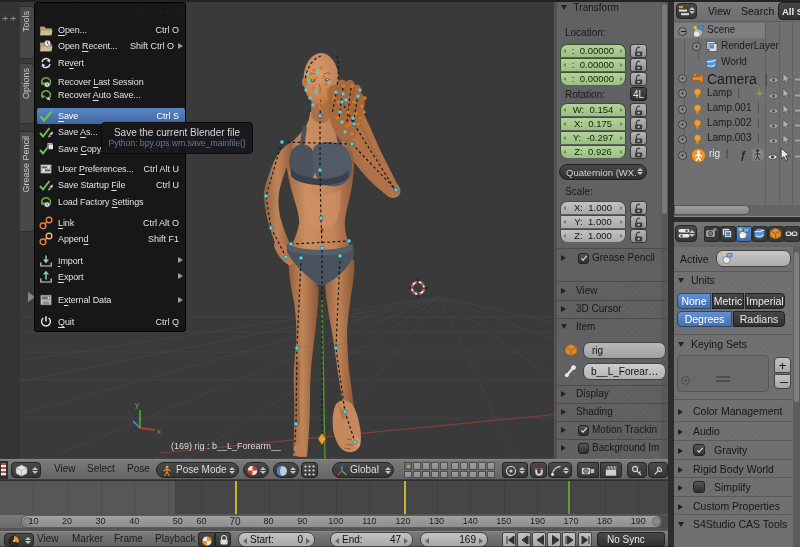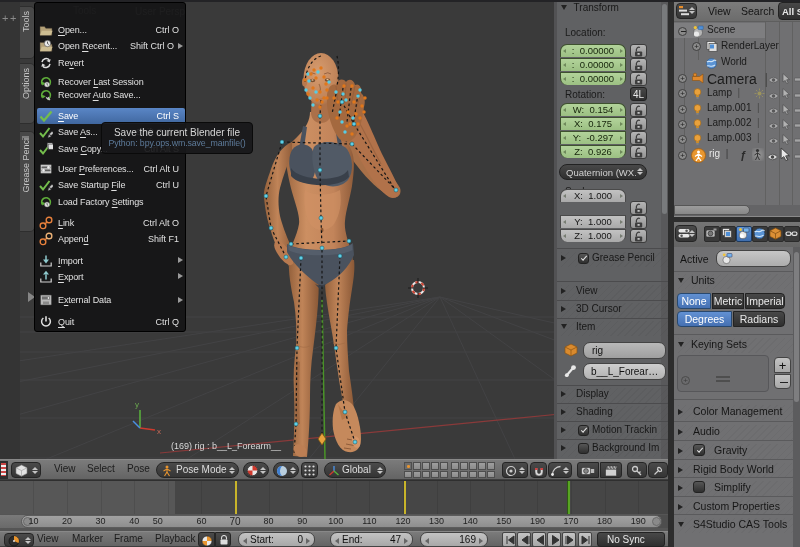--- a/index.html
+++ b/index.html
@@ -359,21 +359,21 @@
             <circle cx="10.5" cy="2.5" r="1.1"></circle>
             <circle cx="2.5" cy="6.5" r="1.1"></circle>
             <circle cx="6.5" cy="6.5" r="1.1"></circle>
             <circle cx="10.5" cy="6.5" r="1.1"></circle>
             <circle cx="2.5" cy="10.5" r="1.1"></circle>
             <circle cx="6.5" cy="10.5" r="1.1"></circle>
             <circle cx="10.5" cy="10.5" r="1.1"></circle>
           </g>
         </svg>
       </div>
-    <div class="hbtn" style="left:324px;top:2px;width:62px;height:16px;border-radius:8px;text-align:right;">
+    <div class="hbtn" style="left:332px;top:2px;width:62px;height:16px;border-radius:8px;text-align:right;">
         <svg width="12" height="12" viewBox="0 0 12 12" style="position:absolute;left:3px;top:1.5px;">
           <path d="M6 6 L6 1" stroke="#4a8fe0" stroke-width="1.4"></path>
           <path d="M6 6 L1.5 10" stroke="#d03a2e" stroke-width="1.4"></path>
           <path d="M6 6 L10.5 10" stroke="#57b33c" stroke-width="1.4"></path>
         </svg>
         <span style="position:absolute;left:17px;top:1px;font-size:10px;color:#ddd;">Global</span>
         <span style="position:absolute;right:2px;top:2px;font-size:6px;line-height:6.5px;color:#bbb;">
           <b class="tu"></b>
           <b class="td"></b>
         </span>
@@ -484,21 +484,21 @@
   <div class="abs" id="tscale" style="left:0;top:514px;width:672px;height:17px;background:#555;">
     <div style="position:absolute;left:0;top:1px;width:672px;height:13px;background:#4d4d4d;"></div>
     <div style="position:absolute;left:0;top:1px;width:30px;height:13px;background:linear-gradient(#7a7a7a,#6a6a6a);border-radius:0 7px 7px 0;"></div>
     <div style="position:absolute;left:21px;top:1px;width:641px;height:13px;background:linear-gradient(#a2a2a2,#8e8e8e);border-radius:7px;border:1px solid #5c5c5c;"></div>
     <div style="position:absolute;left:23px;top:3px;width:9px;height:9px;background:#8a8a8a;border:1px solid #6a6a6a;border-radius:50%;"></div>
     <div style="position:absolute;left:652px;top:3px;width:9px;height:9px;background:#8a8a8a;border:1px solid #6a6a6a;border-radius:50%;"></div>
     <div style="position:absolute;left:18.4px;top:1.5px;width:30px;text-align:center;font-size:9px;color:#222;">10</div>
     <div style="position:absolute;left:52.0px;top:1.5px;width:30px;text-align:center;font-size:9px;color:#222;">20</div>
     <div style="position:absolute;left:85.6px;top:1.5px;width:30px;text-align:center;font-size:9px;color:#222;">30</div>
     <div style="position:absolute;left:119.2px;top:1.5px;width:30px;text-align:center;font-size:9px;color:#222;">40</div>
-    <div style="position:absolute;left:152.8px;top:1.5px;width:30px;text-align:left;font-size:9px;color:#222;">50</div>
+    <div style="position:absolute;left:152.8px;top:1.5px;width:30px;text-align:right;font-size:9px;color:#222;">50</div>
     <div style="position:absolute;left:186.4px;top:1.5px;width:30px;text-align:center;font-size:9px;color:#222;">60</div>
     <div style="position:absolute;left:220.0px;top:1.5px;width:30px;text-align:center;font-size:10px;color:#222;">70</div>
     <div style="position:absolute;left:253.6px;top:1.5px;width:30px;text-align:center;font-size:9px;color:#222;">80</div>
     <div style="position:absolute;left:287.2px;top:1.5px;width:30px;text-align:center;font-size:9px;color:#222;">90</div>
     <div style="position:absolute;left:320.8px;top:1.5px;width:30px;text-align:center;font-size:9px;color:#222;">100</div>
     <div style="position:absolute;left:354.4px;top:1.5px;width:30px;text-align:center;font-size:9px;color:#222;">110</div>
     <div style="position:absolute;left:388.0px;top:1.5px;width:30px;text-align:center;font-size:9px;color:#222;">120</div>
     <div style="position:absolute;left:421.6px;top:1.5px;width:30px;text-align:center;font-size:9px;color:#222;">130</div>
     <div style="position:absolute;left:455.2px;top:1.5px;width:30px;text-align:center;font-size:9px;color:#222;">140</div>
     <div style="position:absolute;left:488.8px;top:1.5px;width:30px;text-align:center;font-size:9px;color:#222;">150</div>
@@ -636,21 +636,21 @@
     <div class="lockbtn" style="top:145px;"><svg width="13" height="13" viewBox="0 0 13 13">
           <path d="M4.4 6.5 C3.8 3.2 6.0 1.6 8.0 2.5" fill="none" stroke="#3d3d3d" stroke-width="1.25"></path>
           <rect x="3" y="6.5" width="7.2" height="5" rx="1" fill="#3d3d3d"></rect>
           <rect x="5.5" y="8.2" width="2.2" height="1.4" fill="#e5e5e5"></rect>
         </svg></div>
     <div class="darkbtn" style="left:2px;top:164px;width:88px;height:16px;border-radius:8px;font-size:9.5px;color:#d0d0d0;padding-left:6px;line-height:15px;white-space:nowrap;">​<span style="display:inline-block;max-width:70px;overflow:hidden;vertical-align:top;">Quaternion (WX…</span><span style="position:absolute;right:3px;top:1px;font-size:7px;line-height:7px;color:#bbb;">
           <b class="tu"></b>
           <b class="td"></b>
         </span></div>
     <div class="nlabel" style="top:186px;">Scale:</div>
-    <div class="gfield" style="top:189px;border-radius:7px 7px 0 0;"><b class="fa al"></b><span class="ft">X:&nbsp; 1.000</span><b class="fb ar"></b></div>
+    <div class="gfield" style="top:201px;border-radius:7px 7px 0 0;"><b class="fa al"></b><span class="ft">X:&nbsp; 1.000</span><b class="fb ar"></b></div>
     <div class="lockbtn" style="top:201px;"><svg width="13" height="13" viewBox="0 0 13 13">
           <path d="M4.4 6.5 C3.8 3.2 6.0 1.6 8.0 2.5" fill="none" stroke="#3d3d3d" stroke-width="1.25"></path>
           <rect x="3" y="6.5" width="7.2" height="5" rx="1" fill="#3d3d3d"></rect>
           <rect x="5.5" y="8.2" width="2.2" height="1.4" fill="#e5e5e5"></rect>
         </svg></div>
     <div class="gfield" style="top:215px;border-radius:0;"><b class="fa al"></b><span class="ft">Y:&nbsp; 1.000</span><b class="fb ar"></b></div>
     <div class="lockbtn" style="top:215px;"><svg width="13" height="13" viewBox="0 0 13 13">
           <path d="M4.4 6.5 C3.8 3.2 6.0 1.6 8.0 2.5" fill="none" stroke="#3d3d3d" stroke-width="1.25"></path>
           <rect x="3" y="6.5" width="7.2" height="5" rx="1" fill="#3d3d3d"></rect>
           <rect x="5.5" y="8.2" width="2.2" height="1.4" fill="#e5e5e5"></rect>

